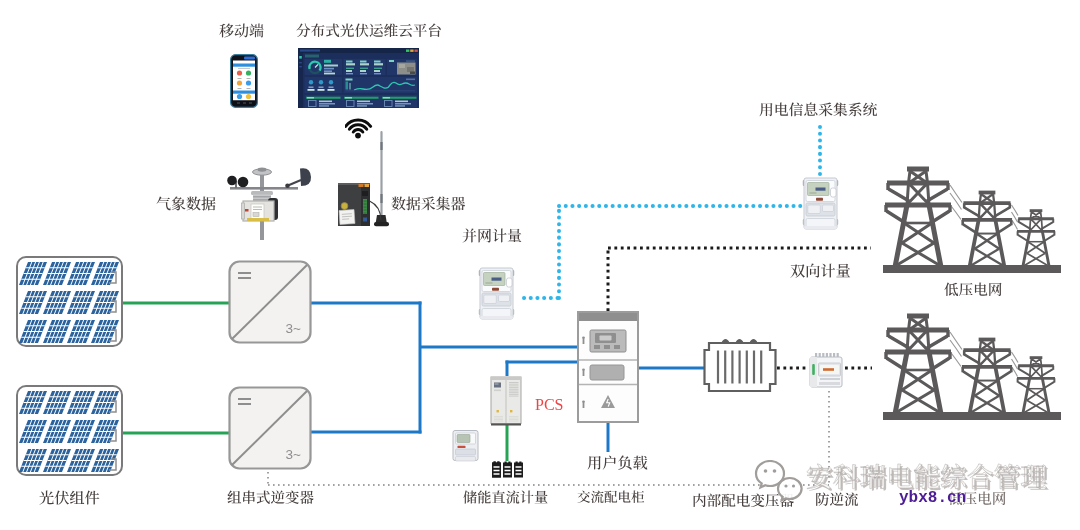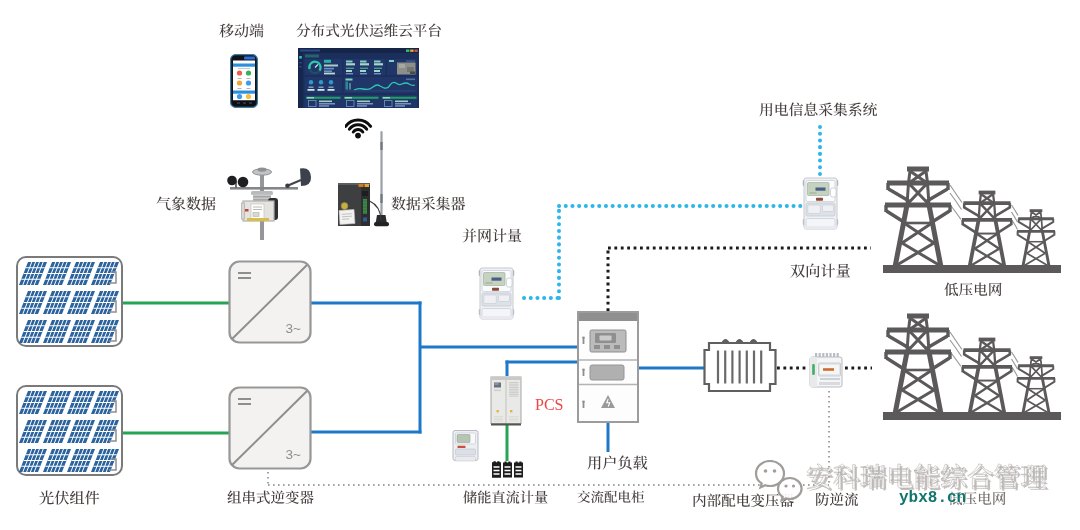--- a/index.html
+++ b/index.html
@@ -638,13 +638,13 @@
     <svg style="position:absolute;left:754.0px;top:460.0px" width="50" height="42" viewBox="0 0 50 42">
       <g stroke="#a19d9b" stroke-width="2.2" fill="rgba(255,255,255,0.92)">
         <path d="M30 13.5 C30 6.6 23.7 1 16 1 C8.3 1 2 6.6 2 13.5 C2 17.6 4.2 21.2 7.7 23.4 L6.5 27.5 L11.3 25.2 C12.8 25.7 14.4 26 16 26 C23.7 26 30 20.4 30 13.5 Z"></path>
         <path d="M24 28.5 C24 22.7 29.3 18 35.8 18 C42.3 18 47.6 22.7 47.6 28.5 C47.6 34.3 42.3 39 35.8 39 C34.4 39 33 38.8 31.8 38.4 L27.7 40.3 L28.7 36.9 C25.8 35 24 31.9 24 28.5 Z"></path>
       </g>
       <circle cx="11.5" cy="11" r="1.8" fill="#a19d9b"></circle>
       <circle cx="20.5" cy="11" r="1.8" fill="#a19d9b"></circle>
       <circle cx="32" cy="26" r="1.6" fill="#a19d9b"></circle>
       <circle cx="39.5" cy="26" r="1.6" fill="#a19d9b"></circle>
     </svg>
-    <div style="position:absolute;left:899px;top:489px;font-family:'Liberation Mono',monospace;font-weight:bold;font-size:16px;color:#0f766e;text-shadow:0 0 2px #fff,0 0 2px #fff;">ybx8.cn</div>
+    <div style="position:absolute;left:899px;top:489px;font-family:'Liberation Mono',monospace;font-weight:bold;font-size:16px;color:#4c1d95;text-shadow:0 0 2px #fff,0 0 2px #fff;">ybx8.cn</div>
   </div>
 </body></html>

